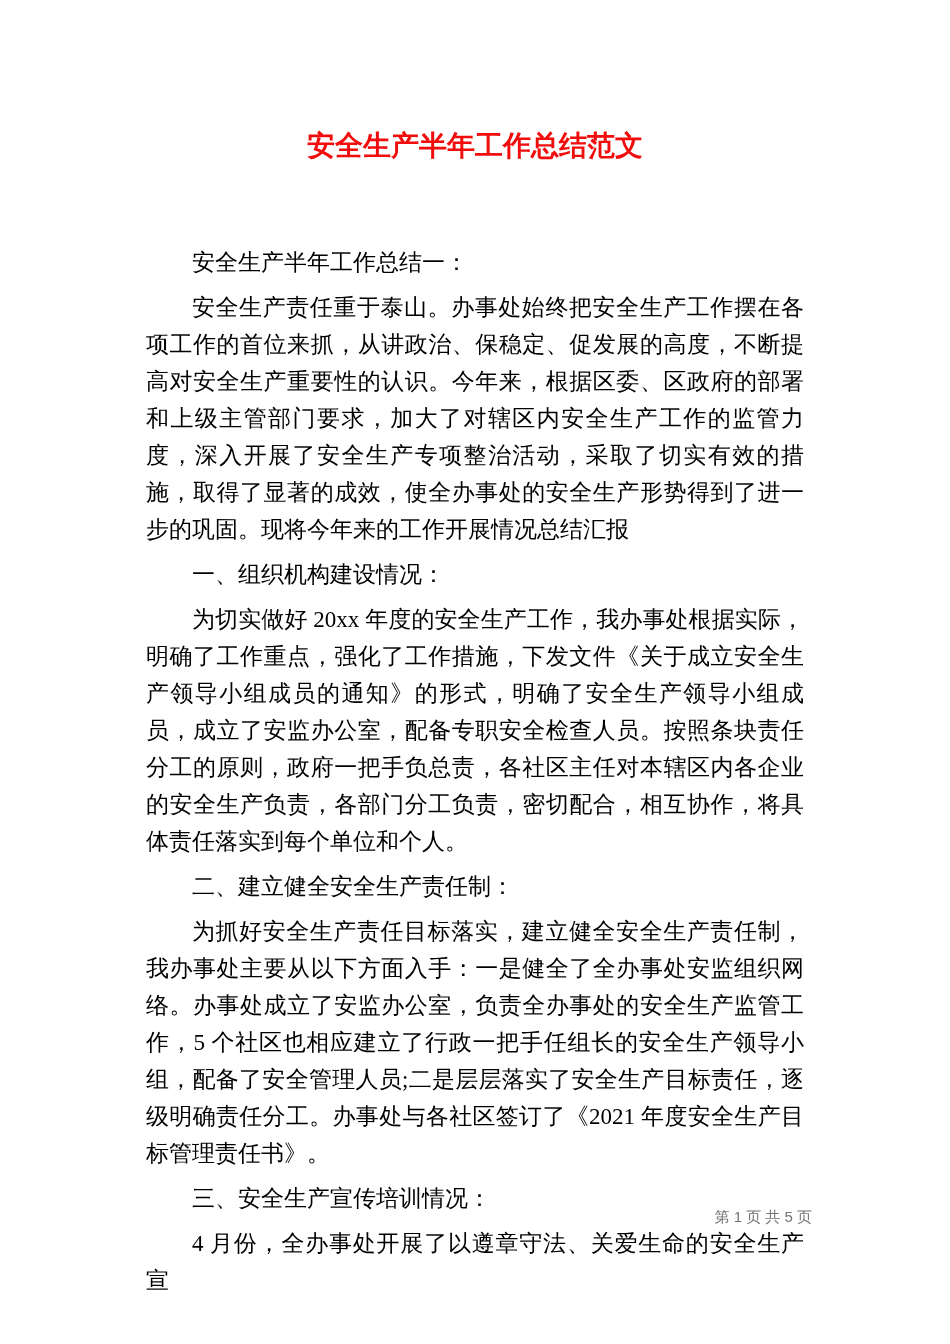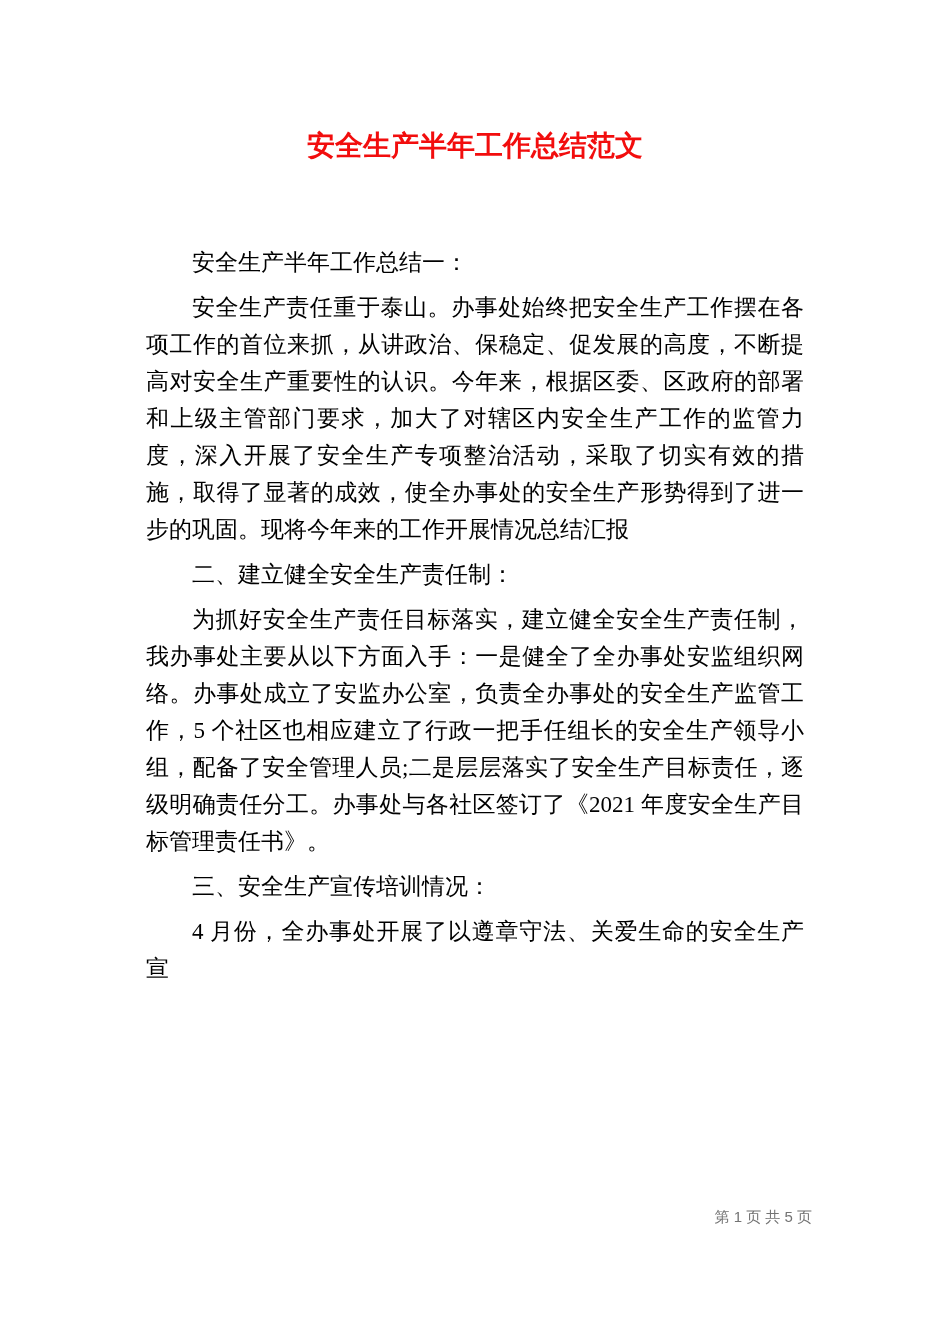--- a/index.html
+++ b/index.html
@@ -52,20 +52,22 @@
 </head>
 <body>
 
 <div class="page">
 
   <h1 class="title">安全生产半年工作总结范文</h1>
 
   <div class="content">
     <p class="para">安全生产半年工作总结一：</p>
     <p class="para">安全生产责任重于泰山。办事处始终把安全生产工作摆在各项工作的首位来抓，从讲政治、保稳定、促发展的高度，不断提高对安全生产重要性的认识。今年来，根据区委、区政府的部署和上级主管部门要求，加大了对辖区内安全生产工作的监管力度，深入开展了安全生产专项整治活动，采取了切实有效的措施，取得了显著的成效，使全办事处的安全生产形势得到了进一步的巩固。现将今年来的工作开展情况总结汇报</p>
+    <p class="para">一、组织机构建设情况：</p>
+    <p class="para">为切实做好 20xx 年度的安全生产工作，我办事处根据实际，明确了工作重点，强化了工作措施，下发文件《关于成立安全生产领导小组成员的通知》的形式，明确了安全生产领导小组成员，成立了安监办公室，配备专职安全检查人员。按照条块责任分工的原则，政府一把手负总责，各社区主任对本辖区内各企业的安全生产负责，各部门分工负责，密切配合，相互协作，将具体责任落实到每个单位和个人。</p>
     <p class="para">二、建立健全安全生产责任制：</p>
     <p class="para">为抓好安全生产责任目标落实，建立健全安全生产责任制，我办事处主要从以下方面入手：一是健全了全办事处安监组织网络。办事处成立了安监办公室，负责全办事处的安全生产监管工作，5 个社区也相应建立了行政一把手任组长的安全生产领导小组，配备了安全管理人员;二是层层落实了安全生产目标责任，逐级明确责任分工。办事处与各社区签订了《2021 年度安全生产目标管理责任书》。</p>
     <p class="para">三、安全生产宣传培训情况：</p>
     <p class="para">4 月份，全办事处开展了以遵章守法、关爱生命的安全生产宣</p>
   </div>
 
   <div class="footer">
     <span>第 1 页 共 5 页</span>
   </div>
 

